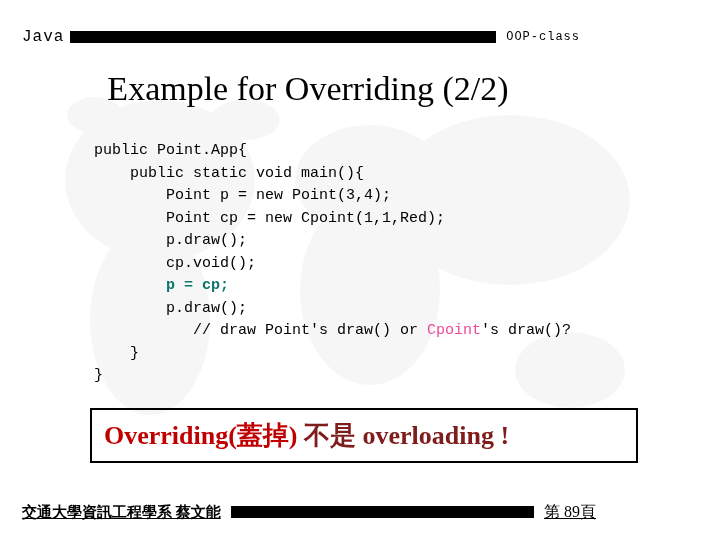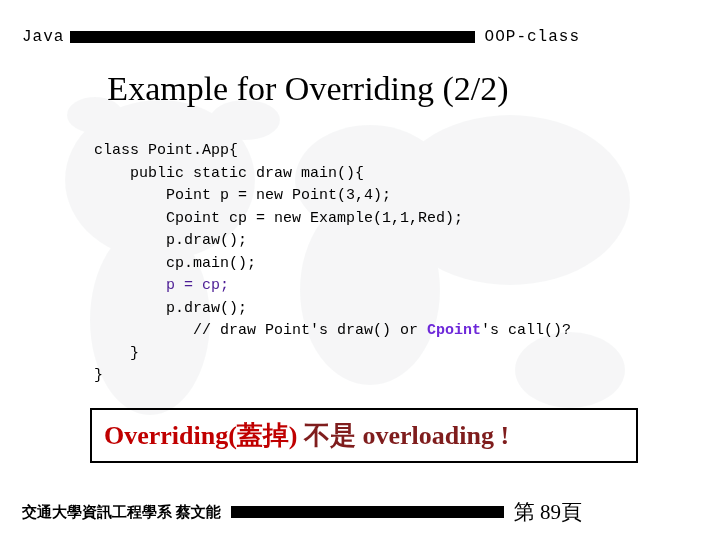--- a/index.html
+++ b/index.html
@@ -8,37 +8,37 @@
   .watermark {
     position: absolute; inset: 0; z-index: 0;
     display: flex; align-items: center; justify-content: center;
     pointer-events: none;
   }
   .watermark svg { opacity: 0.18; }
   .page { position: relative; z-index: 1; width: 620px; height: 540px; }
   .top-strip { position: absolute; top: 28px; left: 0; right: 0; height: 18px; display: flex; align-items: center; }
   .top-label-left { font-family: "Courier New", monospace; font-size: 16px; letter-spacing: 1px; padding: 0 6px 0 22px; }
   .top-bar { flex: 1; height: 12px; background: #000; }
-  .top-label-right { font-family: "Courier New", monospace; font-size: 16px; letter-spacing: 1px; padding: 0 40px 0 10px; }
+  .top-label-right { font-family: "Courier New", monospace; font-size: 12px; letter-spacing: 1px; padding: 0 40px 0 10px; }
   .title { position: absolute; top: 70px; left: 0; right: 4px; text-align: center; font-size: 34px; }
   .code { position: absolute; top: 140px; left: 94px; right: 30px; font-family: "Courier New", monospace; font-size: 15px; line-height: 1.5; white-space: pre; color: #000; }
-  .code .red { color: #4c1d95; font-weight: normal; }
-  .code .redb { color: #6d28d9; font-weight: bold; }
+  .code .red { color: #0f766e; font-weight: bold; }
+  .code .redb { color: #ec4899; font-weight: normal; }
   .callout {
     position: absolute; left: 90px; top: 408px; width: 548px;
     border: 2px solid #000; padding: 8px 12px;
     font-family: "MingLiU","PMingLiU","Heiti TC","Microsoft JhengHei",serif;
   }
   .callout .txt { font-size: 26px; font-weight: bold; }
   .co-red { color: #c00000; }
   .co-blue { color: #7f1d1d; }
-  .bottom-strip { position: absolute; bottom: 18px; left: 0; right: 16px; height: 20px; display: flex; align-items: center; }
+  .bottom-strip { position: absolute; bottom: 18px; left: 0; right: 2px; height: 20px; display: flex; align-items: center; text-decoration: underline; }
   .bottom-left { font-size: 15px; padding: 0 10px 0 22px; font-family: "MingLiU","PMingLiU","Heiti TC","Microsoft JhengHei",serif; font-weight: bold; white-space: nowrap; }
   .bottom-bar { flex: 1; height: 12px; background: #000; }
-  .bottom-right { font-size: 21px; padding: 0 22px 0 10px; font-family: "MingLiU","PMingLiU","Heiti TC","Microsoft JhengHei",serif; white-space: nowrap; }
+  .bottom-right { font-size: 16px; padding: 0 22px 0 10px; font-family: "MingLiU","PMingLiU","Heiti TC","Microsoft JhengHei",serif; white-space: nowrap; }
 </style>
 </head>
 <body>
 
 <div class="watermark" aria-hidden="true">
   <svg width="640" height="420" viewBox="0 0 640 420">
     <g fill="#cfd3d6">
       <ellipse cx="120" cy="120" rx="95" ry="80"></ellipse>
       <ellipse cx="110" cy="260" rx="60" ry="95"></ellipse>
       <ellipse cx="330" cy="120" rx="75" ry="55"></ellipse>
@@ -54,29 +54,29 @@
 <div class="page">
 
   <div class="top-strip">
     <div class="top-label-left">Java</div>
     <div class="top-bar"></div>
     <div class="top-label-right">OOP-class</div>
   </div>
 
   <div class="title">Example for Overriding (2/2)</div>
 
-  <div class="code"><span>class Point.App{</span>
-<span>    public static draw main(){</span>
+  <div class="code"><span>public Point.App{</span>
+<span>    public static void main(){</span>
 <span>        Point p = new Point(3,4);</span>
-<span>        Cpoint cp = new Example(1,1,Red);</span>
+<span>        Point cp = new Cpoint(1,1,Red);</span>
 <span>        p.draw();</span>
-<span>        cp.main();</span>
+<span>        cp.void();</span>
 <span class="red">        p = cp;</span>
 <span>        p.draw();</span>
-<span>           // draw Point's draw() or </span><span class="redb">Cpoint</span><span>'s call()?</span>
+<span>           // draw Point's draw() or </span><span class="redb">Cpoint</span><span>'s draw()?</span>
 <span>    }</span>
 <span>}</span></div>
 
   <div class="callout">
     <span class="txt co-red">Overriding(蓋掉) </span><span class="txt co-blue">不是 overloading !</span>
   </div>
 
   <div class="bottom-strip">
     <div class="bottom-left">交通大學資訊工程學系 蔡文能</div>
     <div class="bottom-bar"></div>

